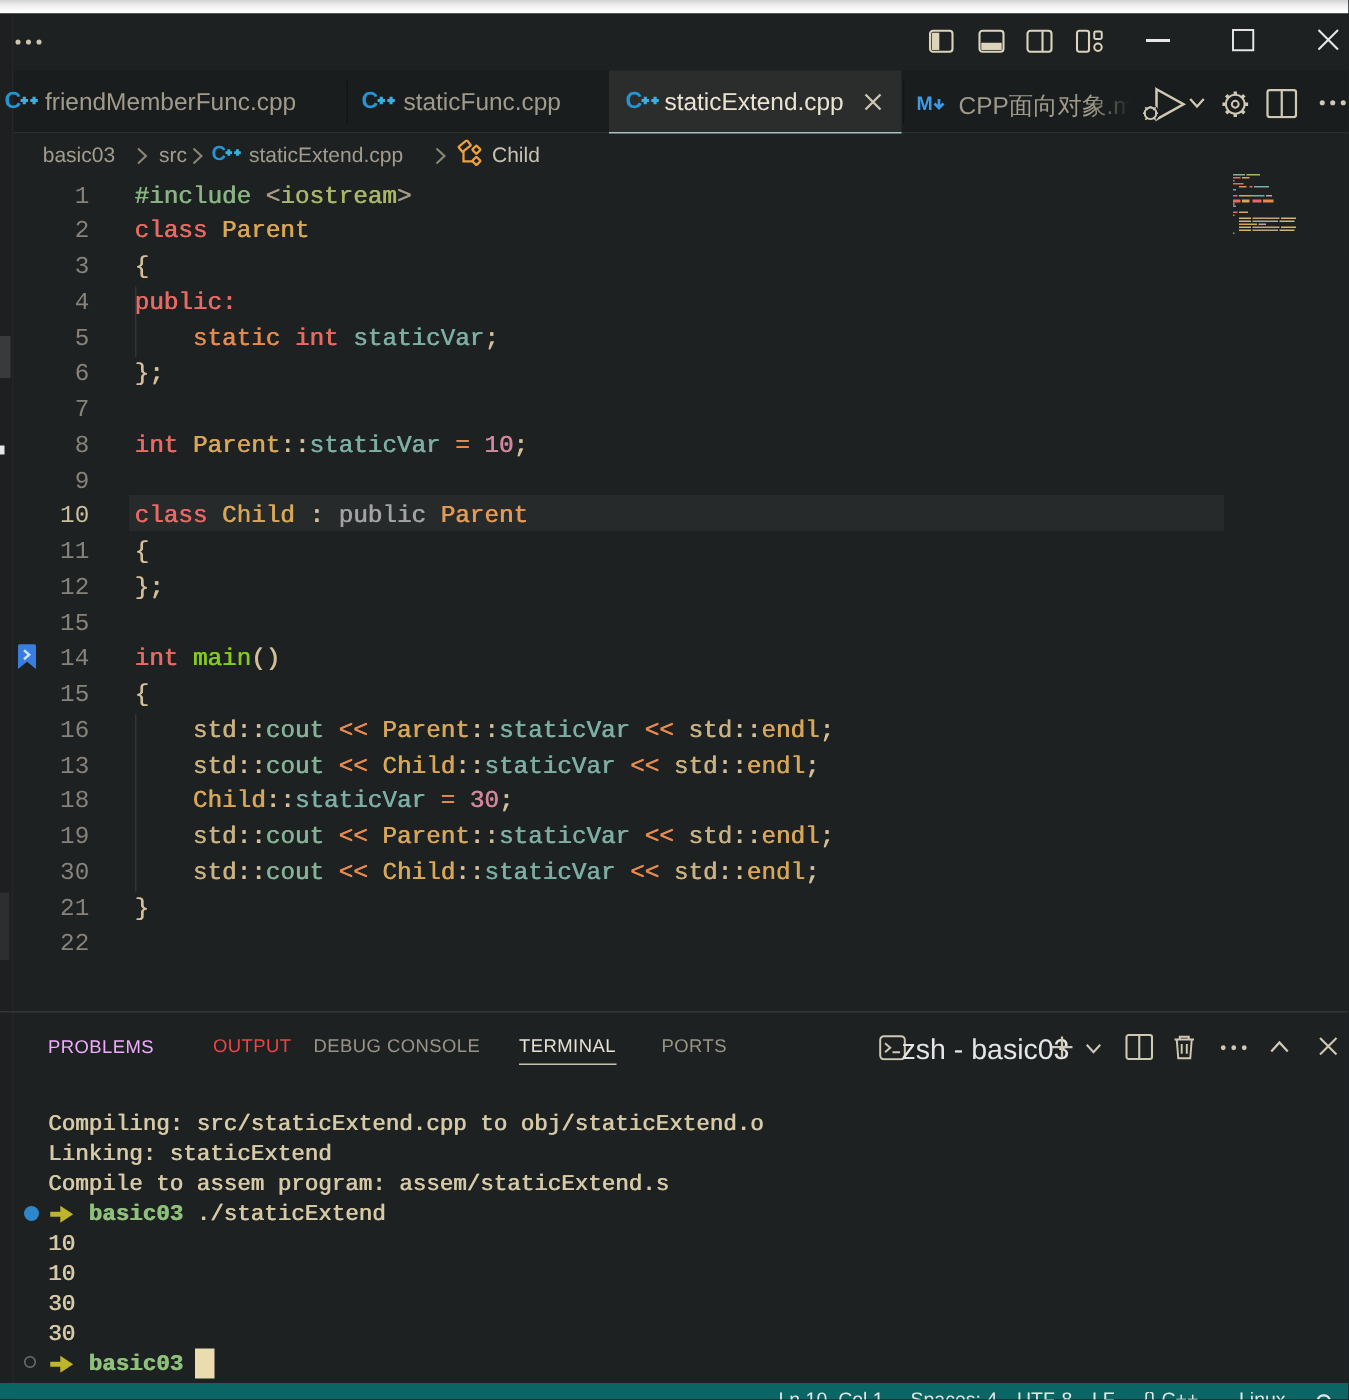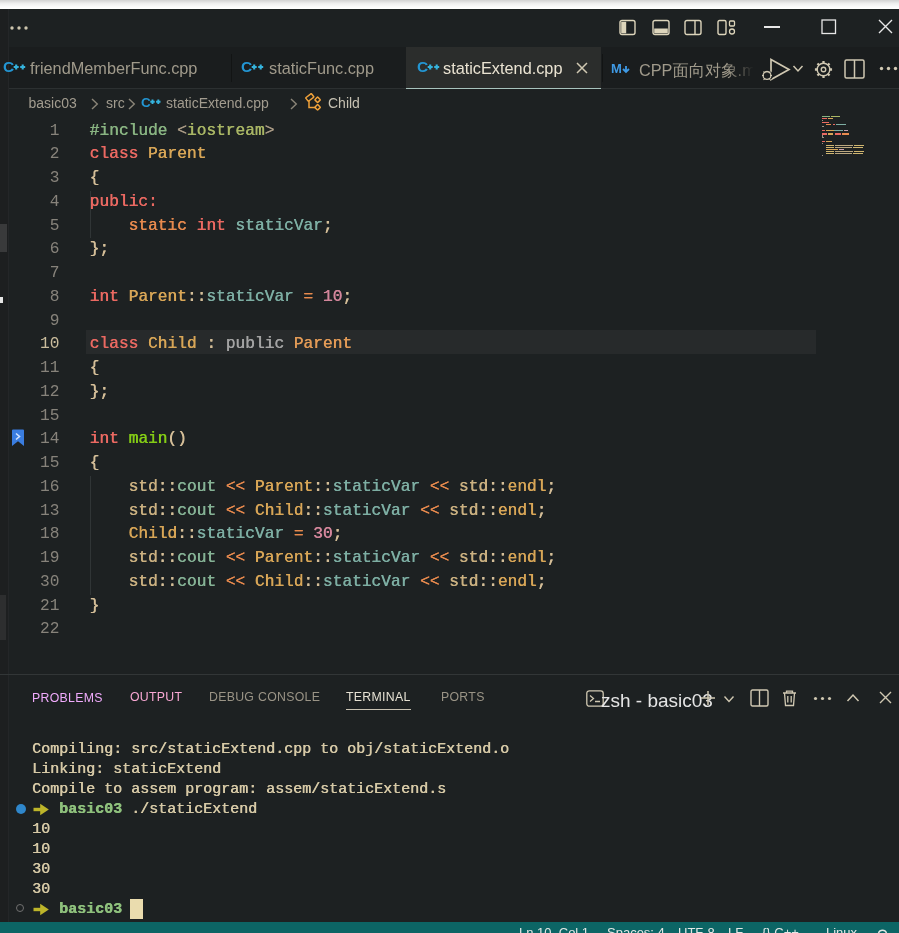--- a/index.html
+++ b/index.html
@@ -239,21 +239,21 @@
     <div class="abs" style="top:34.7px;left:3.8px;width:8.6px;height:1.25px;background:#d0b670"></div>
       <div class="abs" style="top:34.7px;left:13.3px;width:17.6px;height:1.25px;background:#bba77f"></div>
       <div class="abs" style="top:34.7px;left:31.8px;width:10.2px;height:1.25px;background:#d0b670"></div>
     <div class="abs" style="top:36.7px;left:3.8px;width:8.6px;height:1.25px;background:#d0b670"></div>
       <div class="abs" style="top:36.7px;left:13.3px;width:16.6px;height:1.25px;background:#bba77f"></div>
       <div class="abs" style="top:36.7px;left:30.8px;width:10.2px;height:1.25px;background:#d0b670"></div>
     <div class="abs" style="top:38.6px;left:0;width:1.4px;height:1.25px;background:#9b9285"></div>
   </div>
 
   <div class="abs" style="left:32px;top:691px;color:#f0abfc;font-size:12.3px;letter-spacing:0.3px;">PROBLEMS</div>
-  <div class="abs" style="left:130px;top:690px;color:#f9a8d4;font-size:12.3px;letter-spacing:0.3px;">OUTPUT</div>
+  <div class="abs" style="left:142px;top:690px;color:#ef4444;font-size:12.3px;letter-spacing:0.3px;">OUTPUT</div>
   <div class="abs" style="left:209px;top:690px;color:#9a9486;font-size:12.3px;letter-spacing:0.3px;">DEBUG CONSOLE</div>
   <div class="abs" style="left:346px;top:690px;color:#e6e1d3;font-size:12.3px;letter-spacing:0.3px;">TERMINAL</div>
   <div class="abs" style="left:346px;top:709px;width:65px;height:1.25px;background:#c8c2b2;"></div>
   <div class="abs" style="left:441px;top:690px;color:#9a9486;font-size:12.3px;letter-spacing:0.3px;">PORTS</div>
   <svg class="abs" style="left:586px;top:690px" width="18" height="17" viewBox="0 0 18 17">
       <rect x="0.8" y="0.8" width="16.4" height="15.4" rx="2.5" fill="none" stroke="#d0c8b2" stroke-width="1.3"></rect>
       <path d="M4 5.5 L7.5 8.5 L4 11.5 M9 11.5 h5" fill="none" stroke="#d0c8b2" stroke-width="1.3"></path>
     </svg>
   <div class="abs" style="left:601px;top:690px;color:#e5e5e5;font-size:19px;">zsh - basic03</div>
   <svg class="abs" style="left:699px;top:689px" width="18" height="18" viewBox="0 0 18 18">

